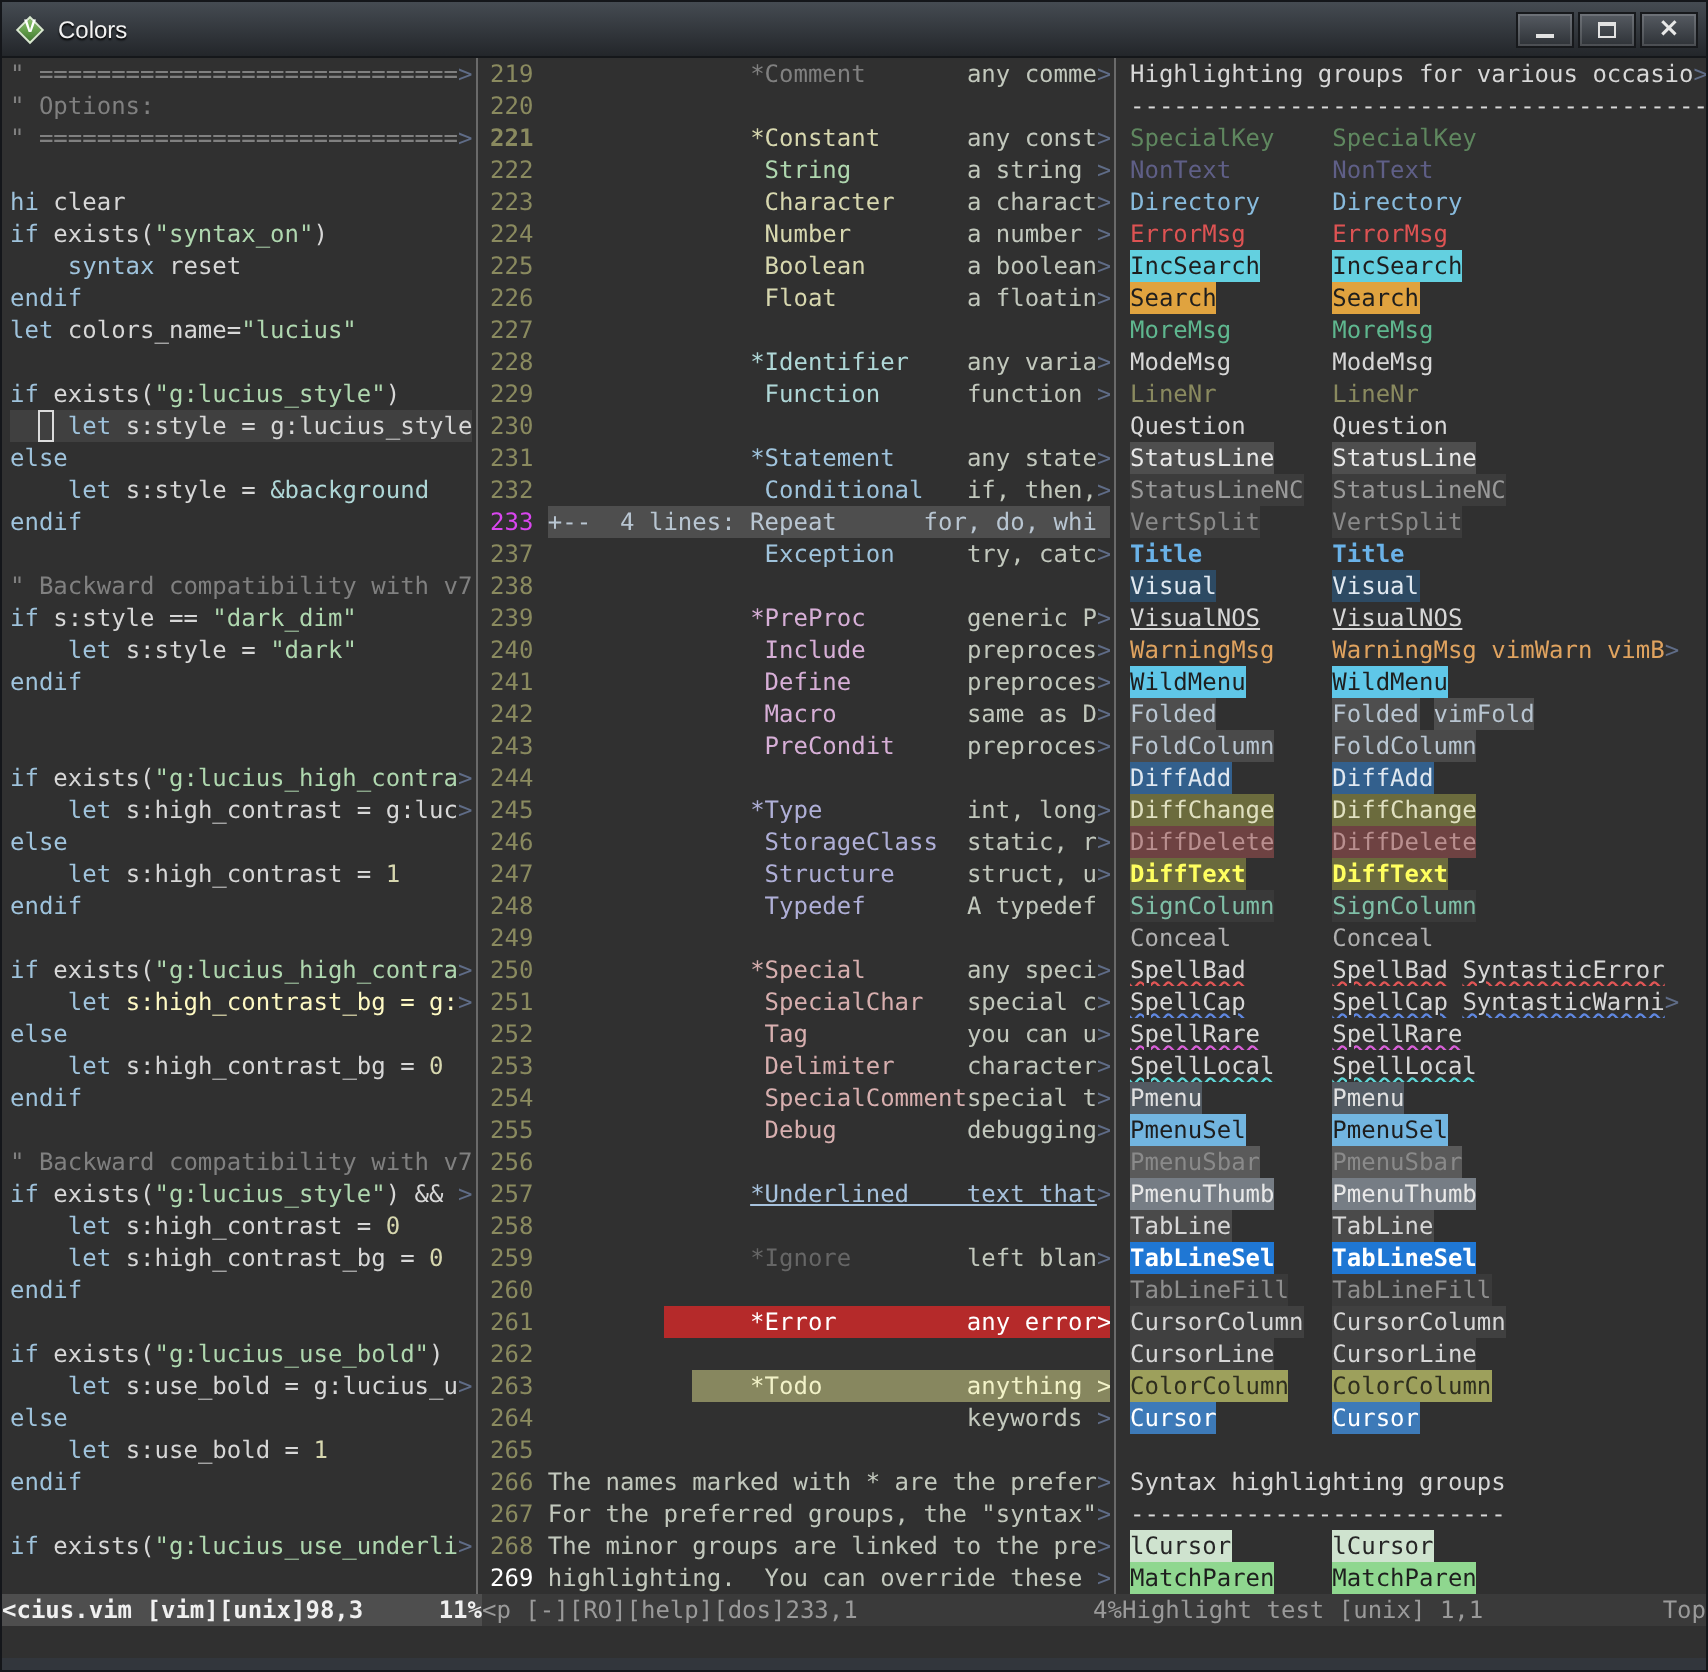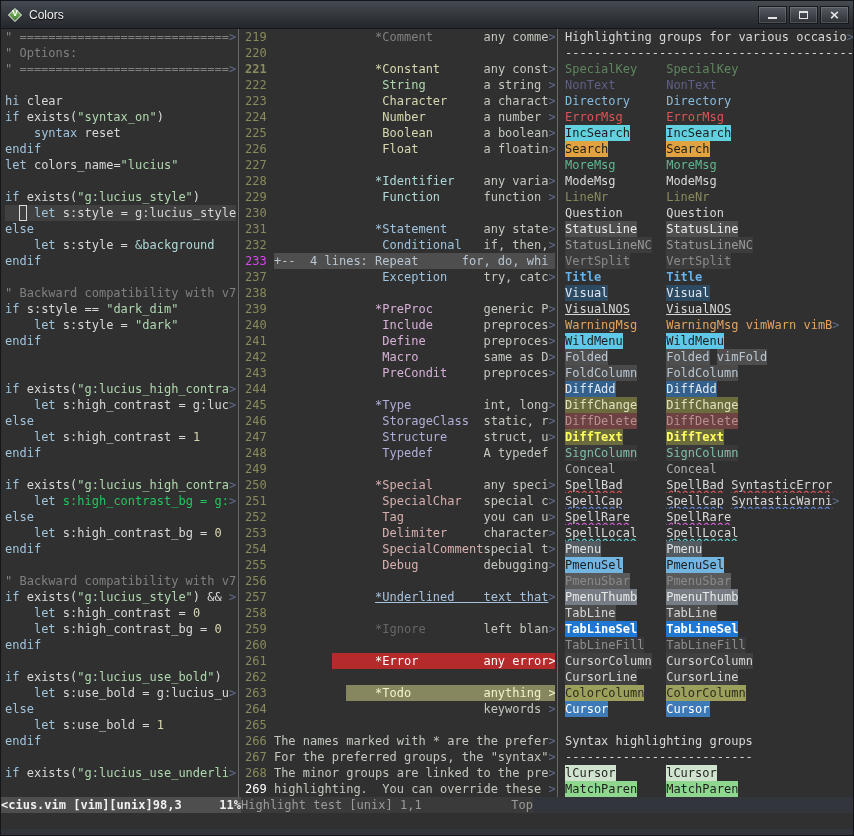--- a/index.html
+++ b/index.html
@@ -168,21 +168,21 @@
         <div class="l"></div>
         <div class="l">
           <span style="color: rgb(159, 195, 220);">if</span>
           <span style="color: rgb(215, 215, 215);"> exists(</span>
           <span style="color: rgb(175, 215, 175);">"g:lucius_high_contra</span>
           <span style="color: rgb(95, 108, 135);">&gt;</span>
         </div>
         <div class="l">
           <span style="color: rgb(215, 215, 215);">    </span>
           <span style="color: rgb(159, 195, 220);">let</span>
-          <span style="color: #22c55e;"> s:high_contrast_bg = g:</span>
+          <span style="color: #fef9c3;"> s:high_contrast_bg = g:</span>
           <span style="color: rgb(95, 108, 135);">&gt;</span>
         </div>
         <div class="l">
           <span style="color: rgb(159, 195, 220);">else</span>
         </div>
         <div class="l">
           <span style="color: rgb(215, 215, 215);">    </span>
           <span style="color: rgb(159, 195, 220);">let</span>
           <span style="color: rgb(215, 215, 215);"> s:high_contrast_bg = </span>
           <span style="color: rgb(215, 215, 175);">0</span>
@@ -794,20 +794,24 @@
           <span style="color: rgb(30, 30, 30); background: rgb(143, 215, 143);">MatchParen</span>
           <span style="color: rgb(215, 215, 215);">    </span>
           <span style="color: rgb(30, 30, 30); background: rgb(143, 215, 143);">MatchParen</span>
         </div>
       </div>
   </div>
   <div class="statusrow">
     <div class="sseg s1 active">
       <span>&lt;cius.vim [vim][unix]98,3</span>
       <span>11%</span>
+    </div>
+    <div class="sseg s2">
+      <span>&lt;p [-][RO][help][dos]233,1</span>
+      <span>4%</span>
     </div>
     <div class="sseg s3">
       <span>Highlight test [unix] 1,1</span>
       <span>Top</span>
     </div>
   </div>
   <div class="cmdline"></div>
   <div class="bottompad"></div>
 </div>
 

